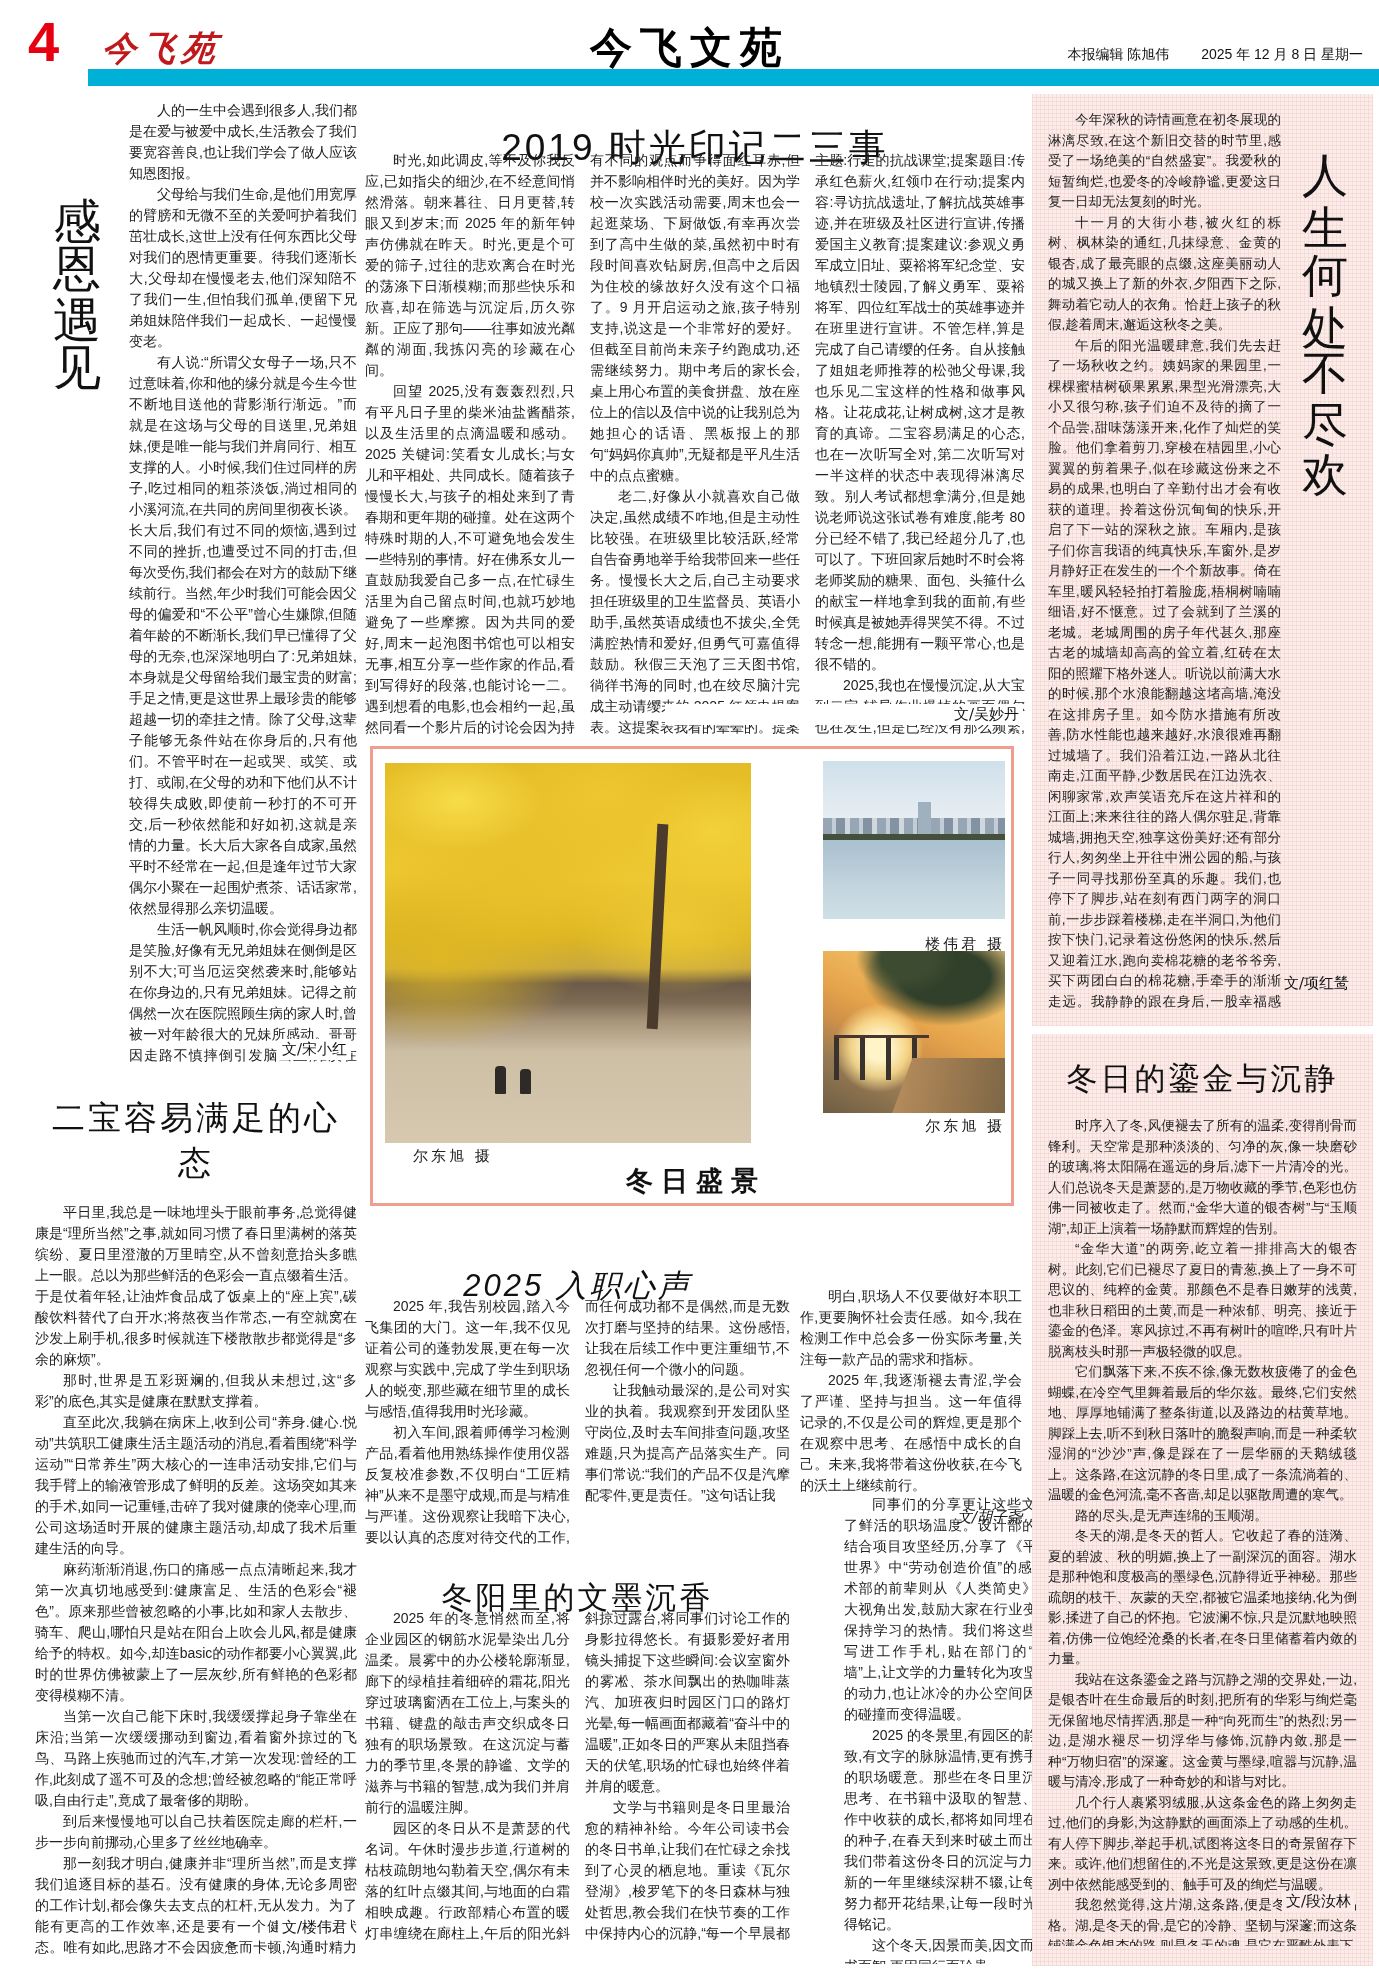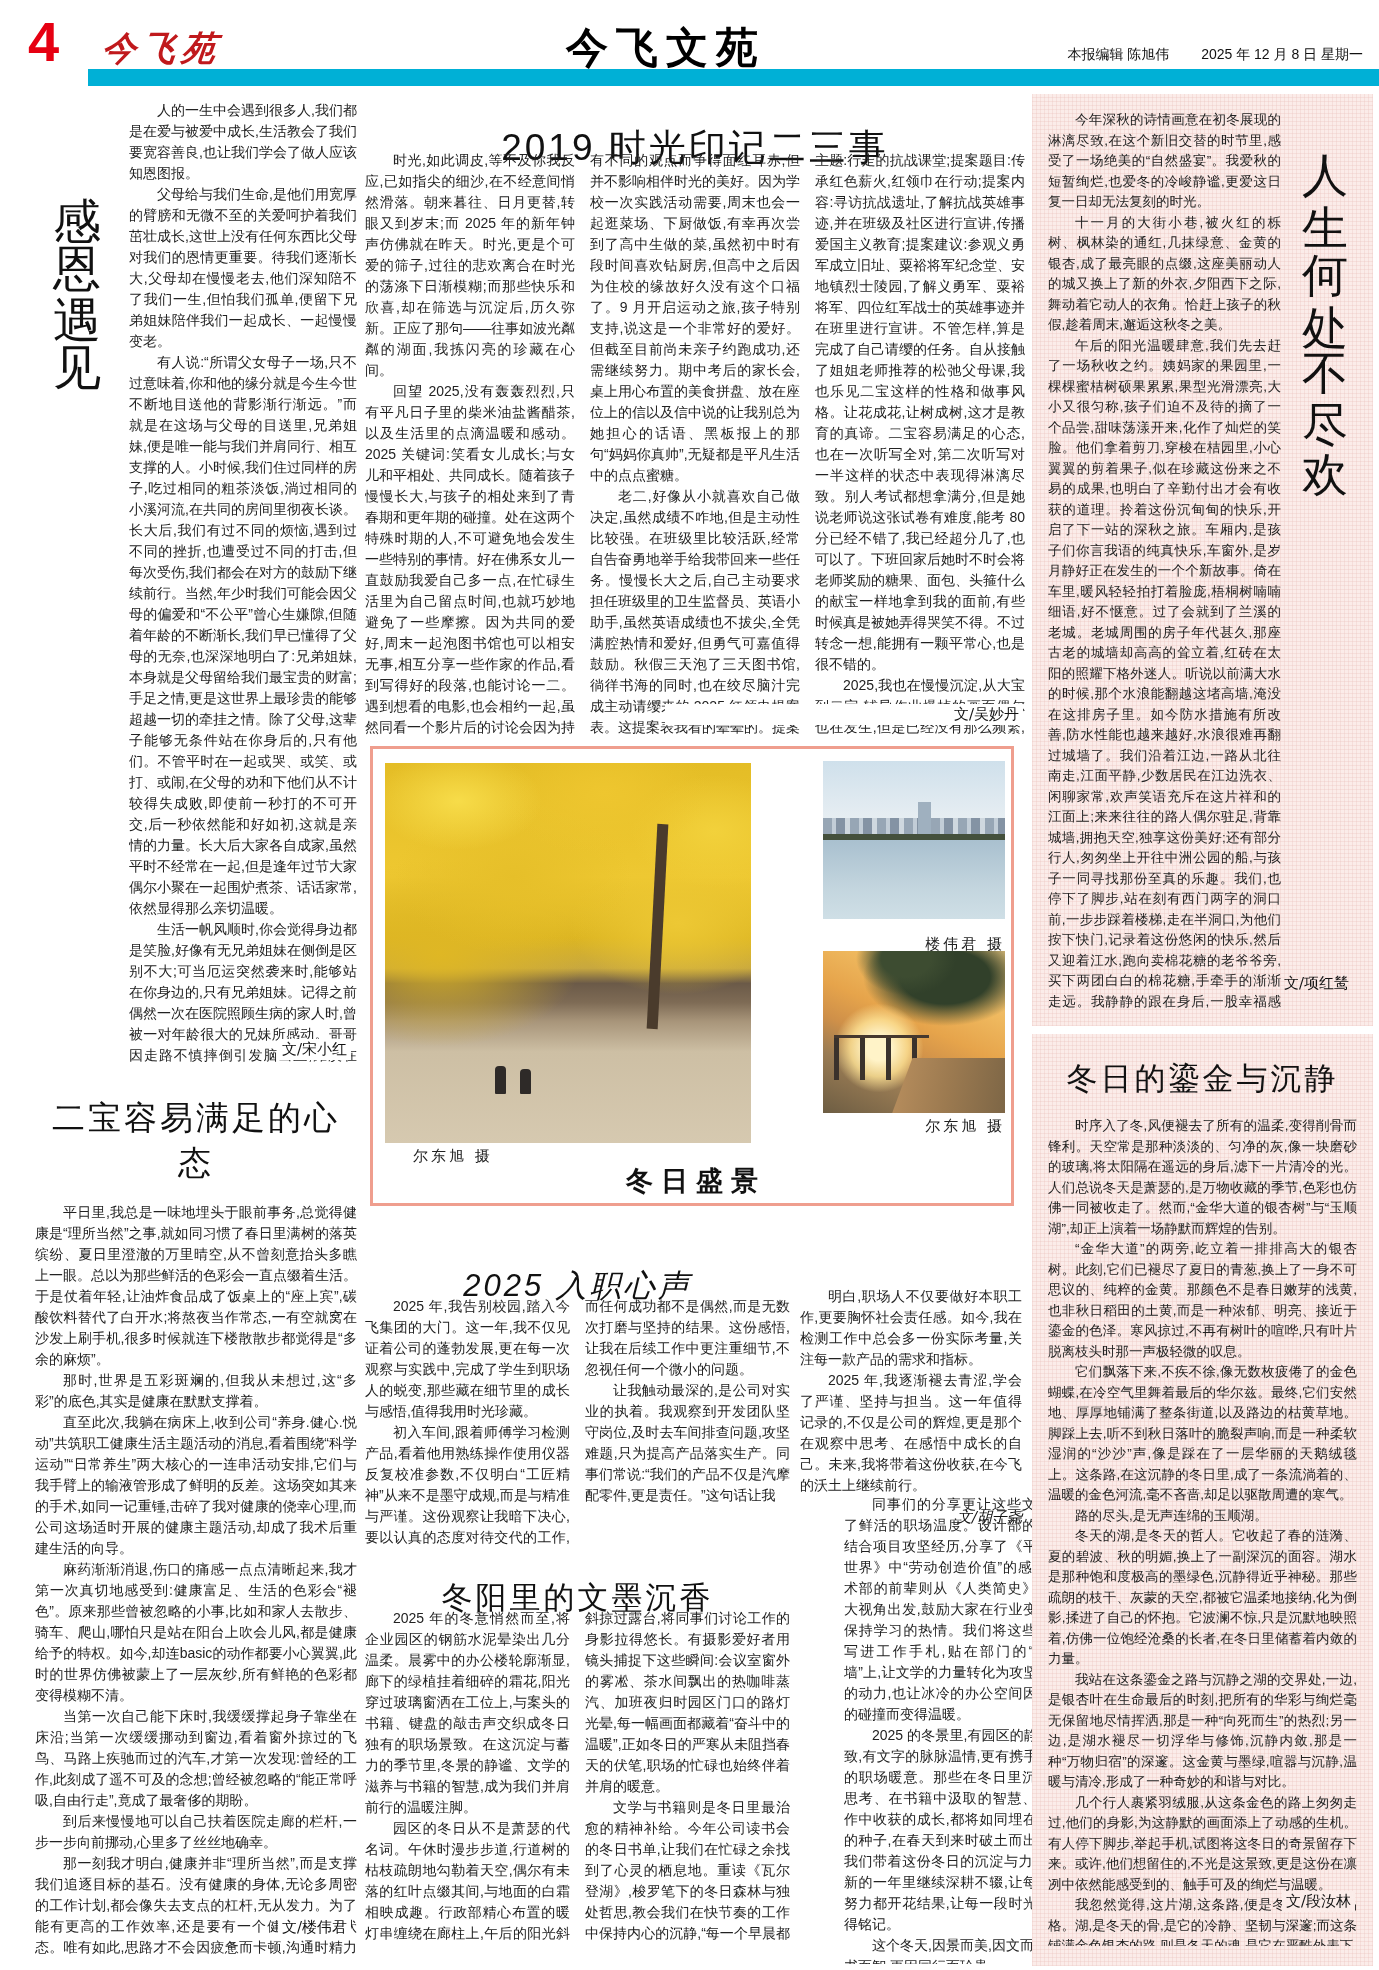--- a/index.html
+++ b/index.html
@@ -2,21 +2,21 @@
 <html><head>
 <meta charset="utf-8">
 <style>
   html,body{margin:0;padding:0;background:#fff;}
   .page{position:relative;width:1379px;height:1970px;background:#fff;overflow:hidden;
         font-family:"Liberation Sans","DejaVu Sans",sans-serif;color:#222;}
   
   .page-num{position:absolute;left:28px;top:14px;font-size:56px;font-weight:bold;color:#e60012;line-height:1;}
   .masthead-logo{position:absolute;left:102px;top:26px;font-size:34px;color:#c0191c;
         font-family:"DejaVu Serif",serif;font-style:italic;font-weight:bold;letter-spacing:6px;transform:skewX(-6deg);}
-  .section-title{position:absolute;left:456px;top:20px;width:420px;text-align:center;
+  .section-title{position:absolute;left:480px;top:20px;width:420px;text-align:center;
         font-size:42px;font-weight:bold;letter-spacing:8px;color:#000;}
   .editor-line{position:absolute;right:16px;top:46px;font-size:14px;color:#111;}
   .editor-line span{margin-left:28px;}
   .cyan-bar{position:absolute;left:88px;right:0;top:69px;height:17px;background:#00b0d6;}
   
   .body-text{font-size:14px;line-height:21px;text-align:justify;overflow:hidden;}
   .para{margin:0;text-indent:2em;text-align:justify;}
   .byline{font-family:"DejaVu Serif",serif;font-size:15px;text-align:right;color:#111;}
   .abs-byline{position:absolute;background:#fff;padding:1px 4px;}
   .headline{font-weight:400;color:#111;text-align:center;letter-spacing:3px;}

